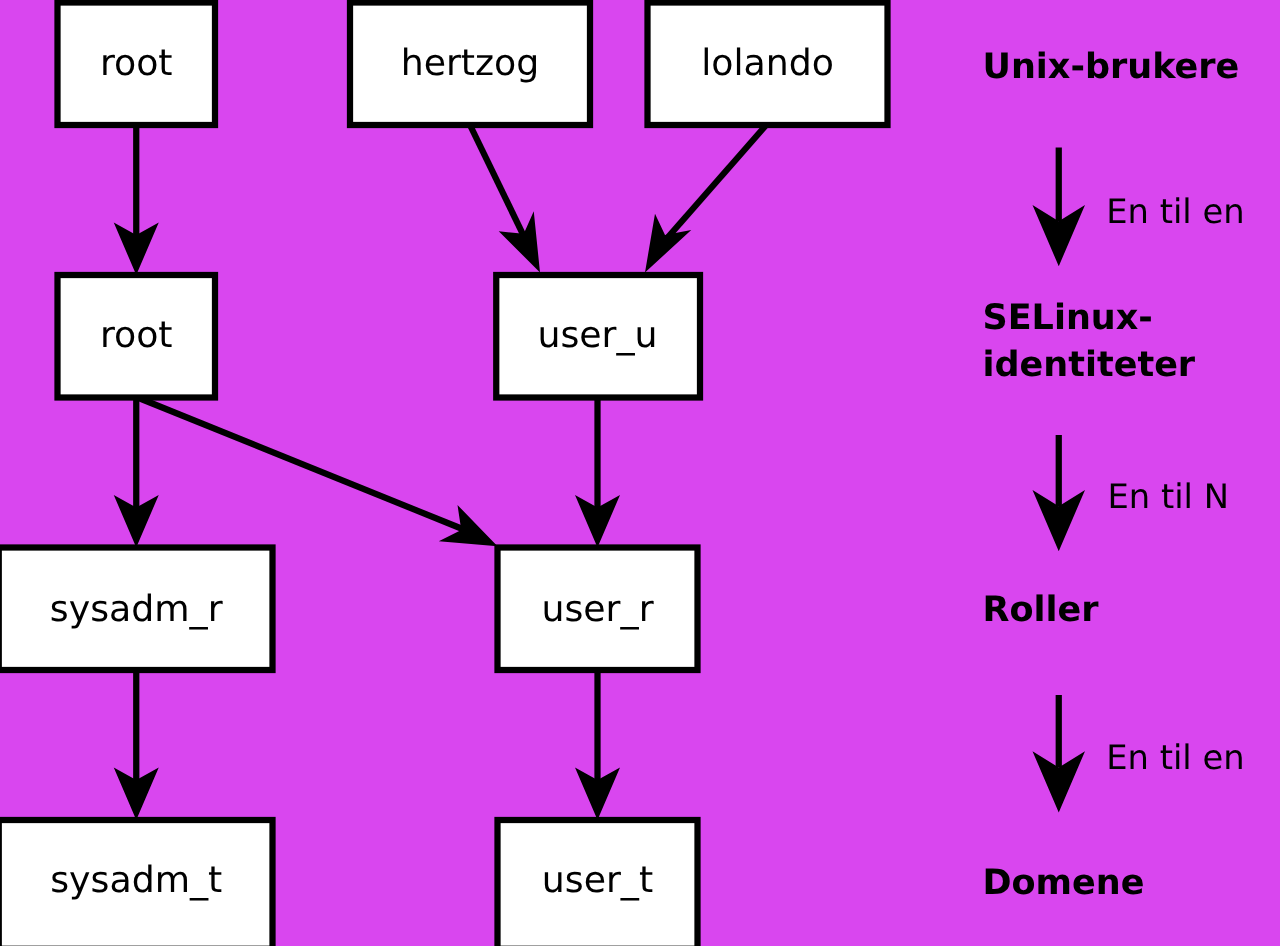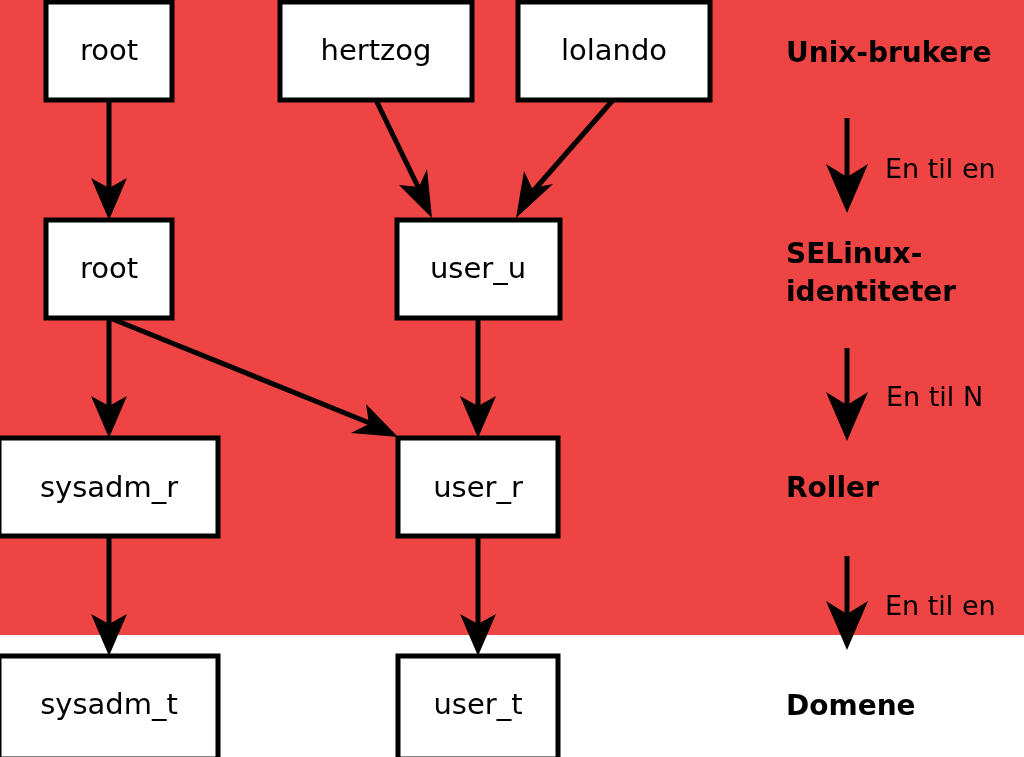--- a/index.html
+++ b/index.html
@@ -9,22 +9,22 @@
   }
   body {
     width: 1024px;
     height: 757px;
     overflow: hidden;
     font-family: "DejaVu Sans", sans-serif;
   }
   #diagram-root {
     position: relative;
     width: 1024px;
-    height: 635px;
-    background: #ef4444;
+    height: 757px;
+    background: #d946ef;
   }
   svg#diagram-svg {
     position: absolute;
     top: 0;
     left: 0;
     width: 1024px;
     height: 757px;
     display: block;
   }
   .node-box {

